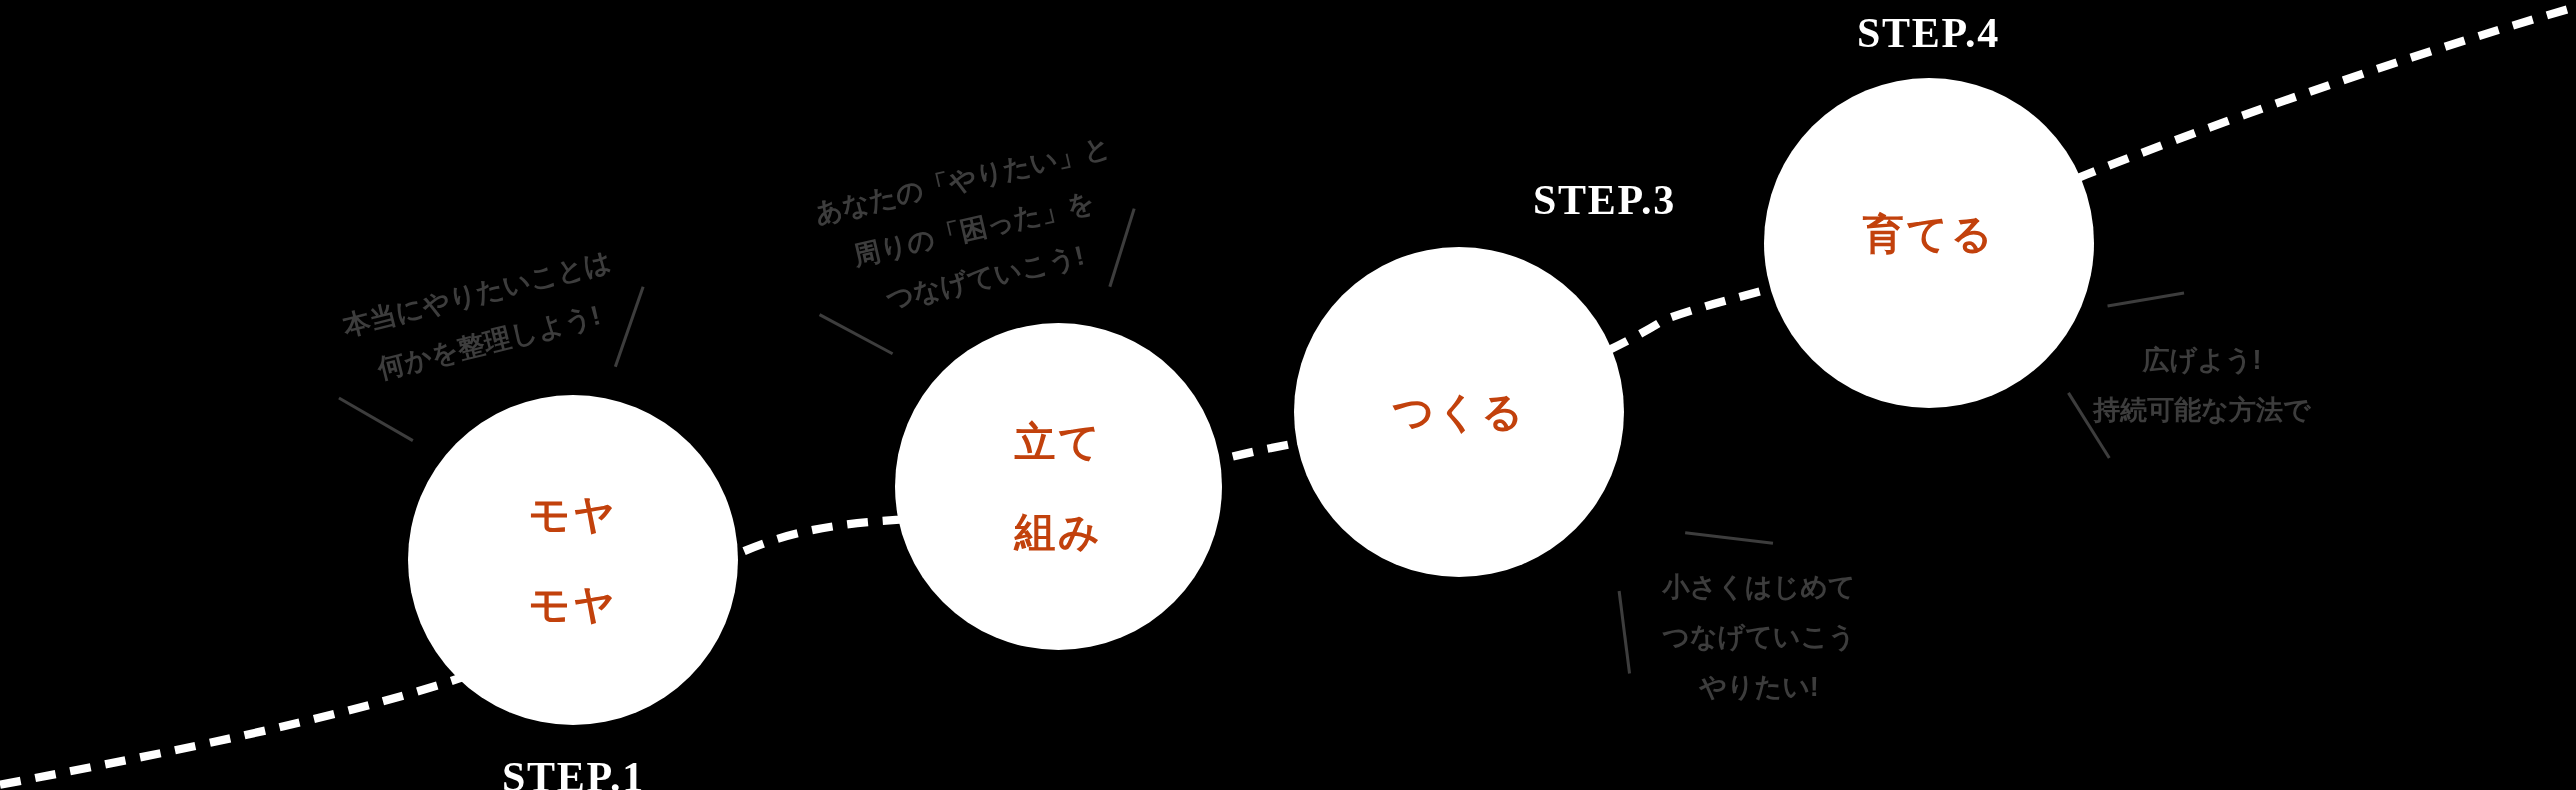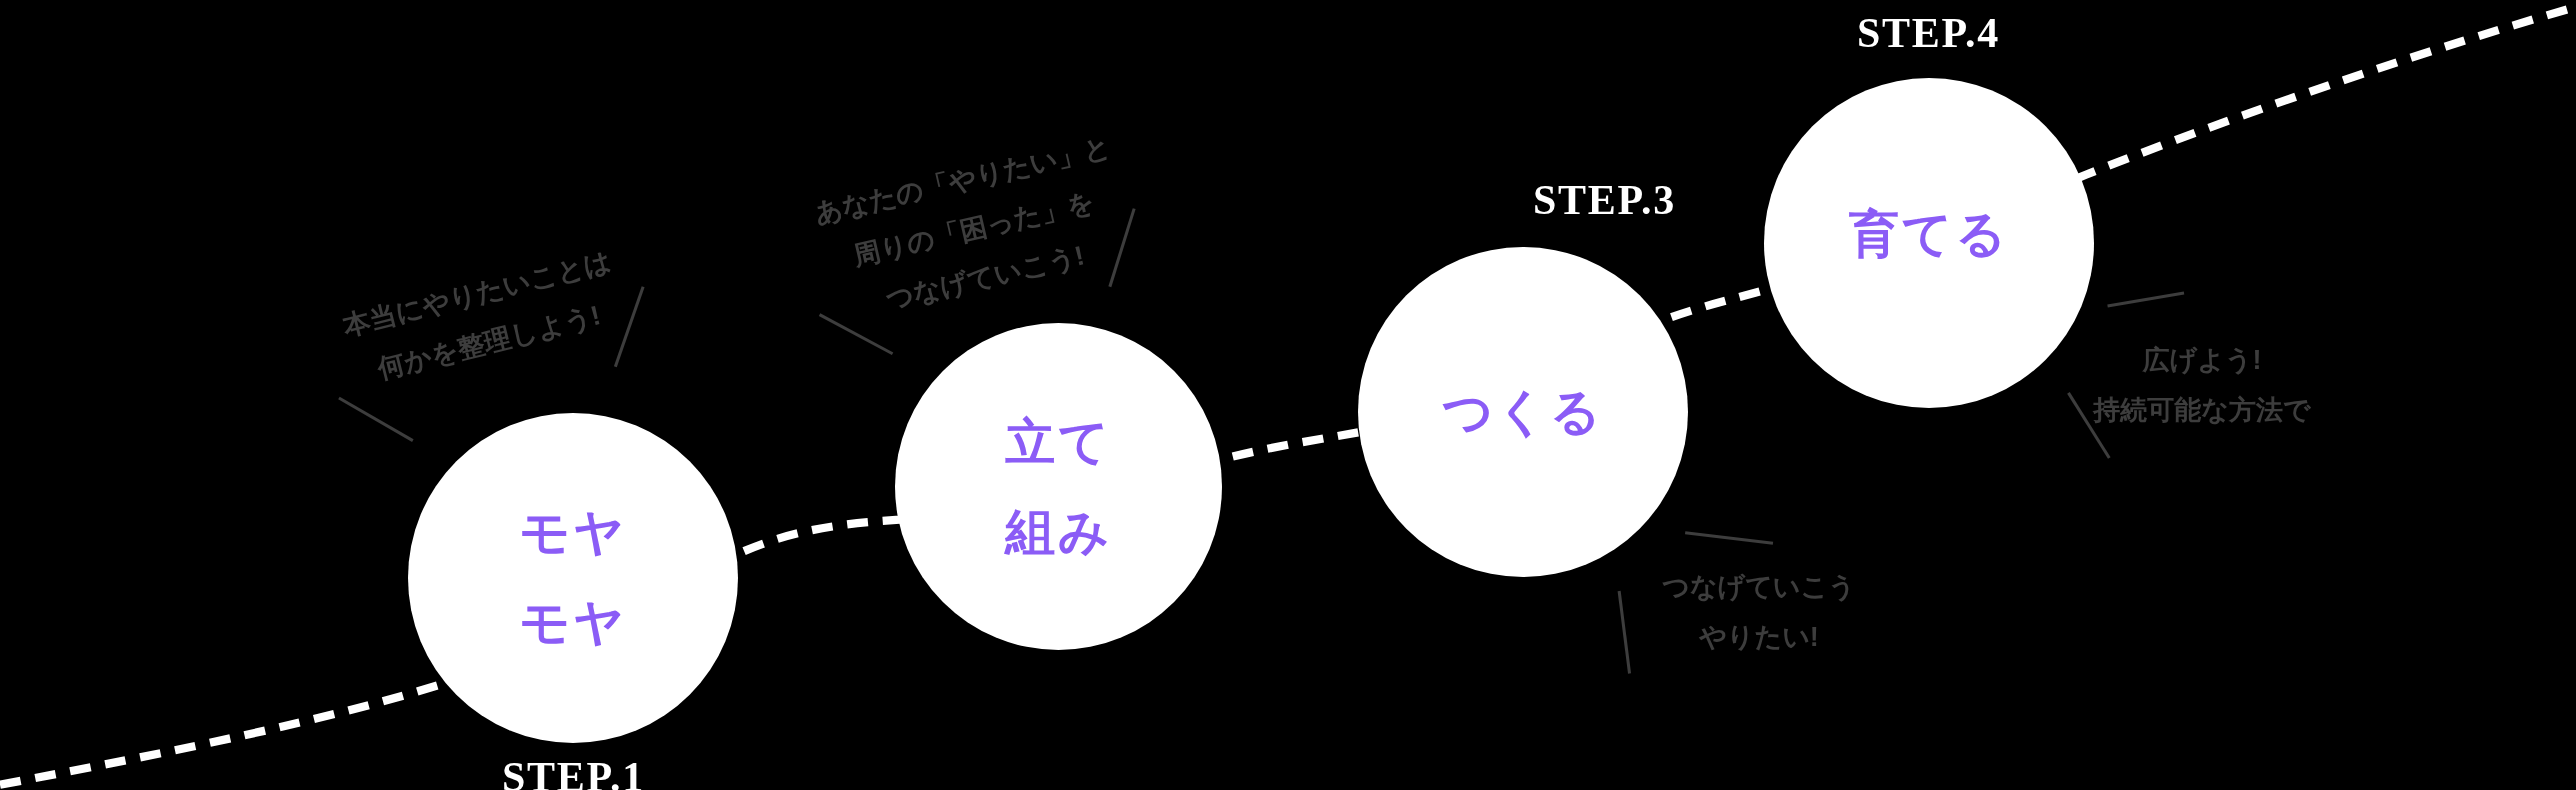--- a/index.html
+++ b/index.html
@@ -9,27 +9,27 @@
     background:#000000;
     overflow:hidden;
     font-family:"Liberation Sans", sans-serif;
   }
   .stage svg{position:absolute;left:0;top:0;z-index:1;}
   .circle{
     position:absolute;z-index:2;
     background:#ffffff;border-radius:50%;
     display:flex;align-items:center;justify-content:center;
   }
-  .c1{left:408px;top:413px;width:330px;height:330px;}
+  .c1{left:408px;top:395px;width:330px;height:330px;}
   .c2{left:895px;top:323px;width:327px;height:327px;}
-  .c3{left:1358px;top:247px;width:330px;height:330px;}
+  .c3{left:1294px;top:247px;width:330px;height:330px;}
   .c4{left:1764px;top:78px;width:330px;height:330px;}
   .keyword{
-    color:#8b5cf6;
-    font-size:50px;font-weight:700;
+    color:#c2410c;
+    font-size:41px;font-weight:700;
     line-height:90px;letter-spacing:2.6px;
     text-align:right;
   }
   .c4 .keyword{position:relative;top:-8.7px;}
   .step-label{
     position:absolute;z-index:3;
     width:261px;text-align:center;
     color:#ffffff;font-size:42px;font-weight:600;
     letter-spacing:1.7px;white-space:nowrap;font-family:Liberation Serif, serif;
   }
@@ -99,20 +99,21 @@
     <div>つなげていこう!</div>
   </div>
 
   <div class="circle c3">
     <div class="keyword">
       <div>つくる</div>
     </div>
   </div>
   <div class="step-label l3">STEP.3</div>
   <div class="annotation a3">
+    <div>小さくはじめて</div>
     <div>つなげていこう</div>
     <div>やりたい!</div>
   </div>
 
   <div class="circle c4">
     <div class="keyword">
       <div>育てる</div>
     </div>
   </div>
   <div class="step-label l4">STEP.4</div>

